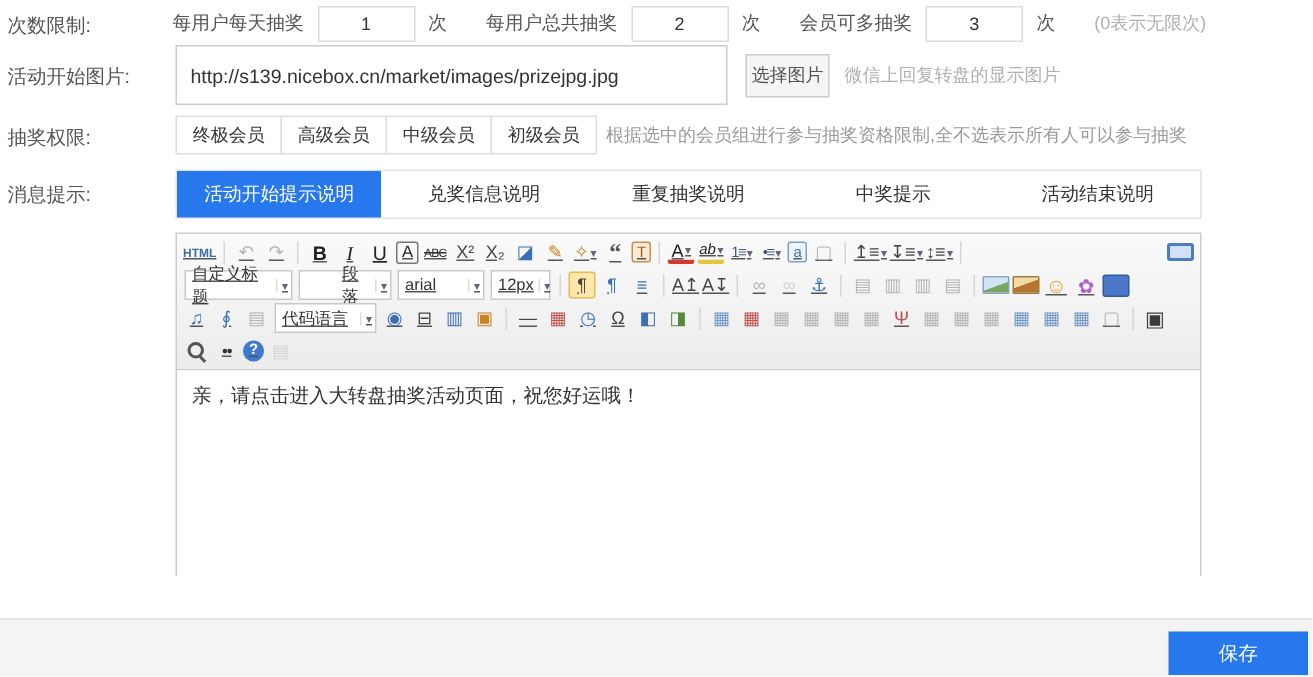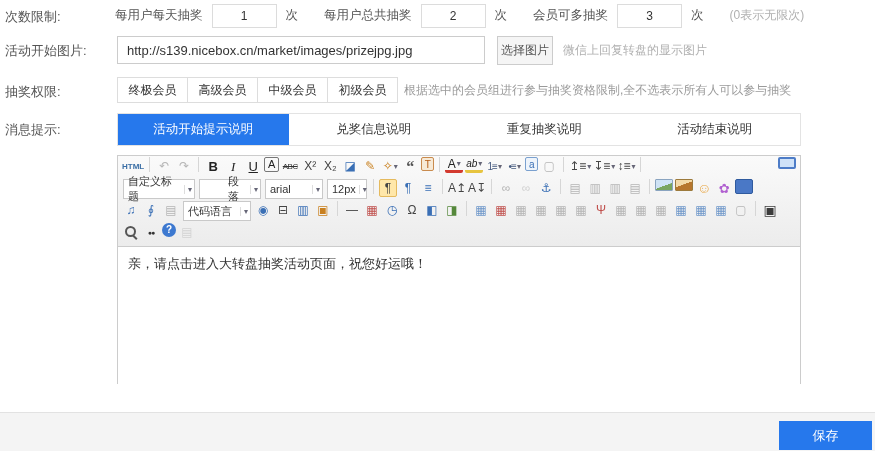--- a/index.html
+++ b/index.html
@@ -18,21 +18,21 @@
   
   .limits { position: absolute; left: 115px; top: 2px; height: 27px; display: flex; align-items: center; }
   .limits .fld-label { color: #555; font-size: 12.5px; }
   .limits input { width: 65px; height: 24px; border: 1px solid #dcdcdc; text-align: center;
                   font-size: 12px; color: #333; margin: 0 9px; outline: none;
                   font-family: "Liberation Sans", sans-serif; }
   .limits .unit { margin-right: 26px; color: #555; font-size: 12.5px; }
 
   
   .imgrow { position: absolute; left: 117px; top: 35px; height: 30px; display: flex; align-items: center; }
-  .imgrow input { width: 368px; height: 28px; border: 1px solid #ccc; padding: 0 9px;
+  .imgrow input { width: 368px; height: 40px; border: 1px solid #ccc; padding: 0 9px;
                   font-size: 13px; color: #333; outline: none;
                   font-family: "Liberation Sans", sans-serif; }
   .choose-btn { margin-left: 12px; width: 56px; height: 29px; background: #f5f5f5;
                 border: 1px solid #ccc; color: #555; font-size: 12px; cursor: pointer;
                 font-family: inherit; }
   .imgrow .hint { margin-left: 10px; }
 
   
   .permrow { position: absolute; left: 117px; top: 77px; height: 26px; display: flex; align-items: center; }
   .member-btn { width: 71px; height: 26px; background: #fff; border: 1px solid #ddd;
@@ -44,21 +44,21 @@
   
   .tabs { position: absolute; left: 117px; top: 113px; width: 684px; height: 33px;
           border: 1px solid #e3e3e3; display: flex; background: #fff; }
   .tab { flex: 1; text-align: center; line-height: 31px; color: #333; font-size: 12.5px; cursor: pointer; }
   .tab.active { background: var(--accent, #2678ec); color: #fff; }
 
   
   .editor { position: absolute; left: 117px; top: 155px; width: 684px; height: 229px;
             border: 1px solid #ccc; background: #fff; }
   .toolbar { background: linear-gradient(#fafafa, #ececec); border-bottom: 1px solid #ccc; padding: 1px 3px; }
-  .trow { display: flex; height: 22px; }
+  .trow { display: flex; align-items: center; height: 22px; text-decoration: underline; }
   .ticon { min-width: 18px; height: 18px; line-height: 17px; text-align: center; margin: 0 1px;
            font-size: 12px; color: #444; border-radius: 2px; cursor: pointer; display: inline-flex;
            align-items: center; justify-content: center; }
   .icar { font-size: 8px; color: #667; margin-left: 1px; }
   .tsep { width: 1px; height: 15px; background: #d6d6d6; margin: 0 4px; }
   .tspacer { flex: 1; }
   .tdd { display: inline-flex; align-items: center; justify-content: space-between; height: 20px;
          background: #fff; border: 1px solid #c9c9c9; margin: 0 2px; padding: 0 2px 0 4px;
          font-size: 11px; color: #333; cursor: pointer; }
   .tdd .car { color: #667; font-size: 8px; margin-left: 3px; border-left: 1px solid #ddd; padding-left: 3px; }
@@ -145,20 +145,21 @@
       <button class="member-btn">高级会员</button>
       <button class="member-btn">中级会员</button>
       <button class="member-btn">初级会员</button>
       <span class="hint">根据选中的会员组进行参与抽奖资格限制,全不选表示所有人可以参与抽奖</span>
     </div>
 
   <div class="tabs" id="tabBar">
       <div class="tab active">活动开始提示说明</div>
       <div class="tab">兑奖信息说明</div>
       <div class="tab">重复抽奖说明</div>
+      <div class="tab">中奖提示</div>
       <div class="tab">活动结束说明</div>
     </div>
 
   <div class="editor">
     <div class="toolbar" id="toolbar">
         <div class="trow">
           <span class="ticon c-html">HTML</span>
           <span class="tsep"></span>
           <span class="ticon c-mut">↶</span>
           <span class="ticon c-mut">↷</span>

